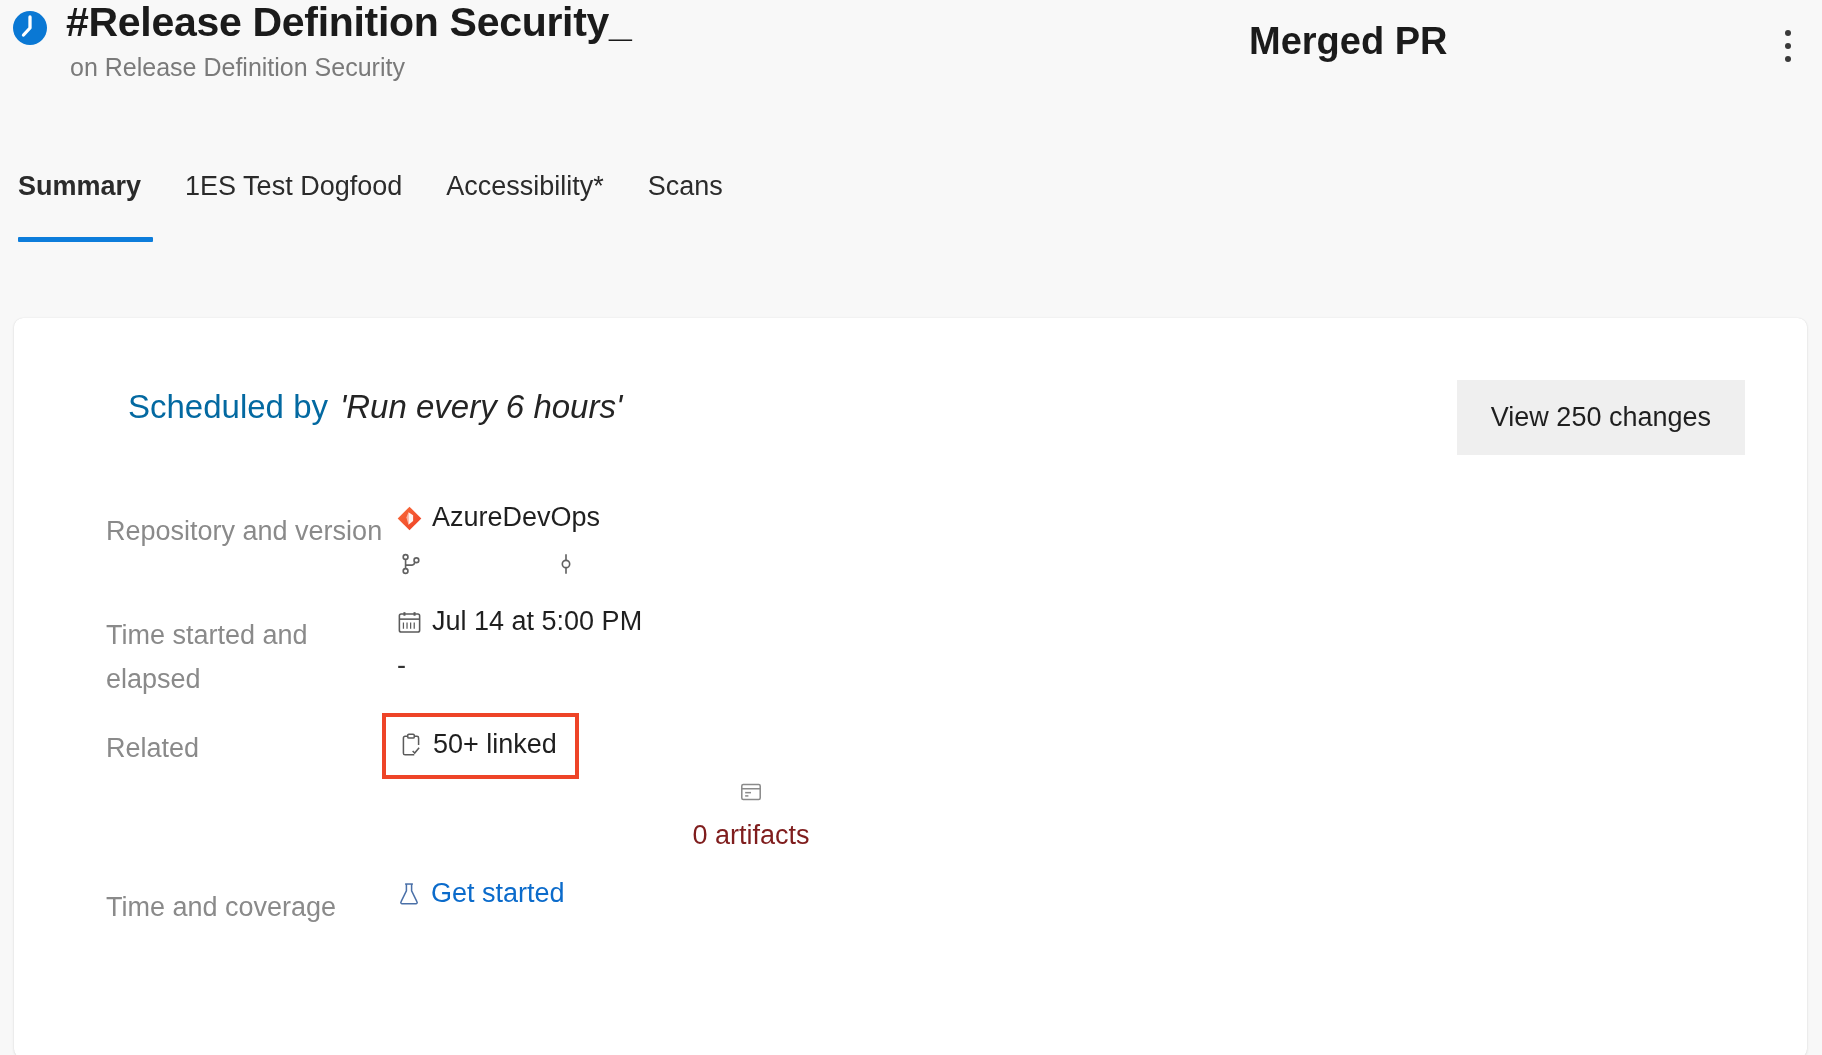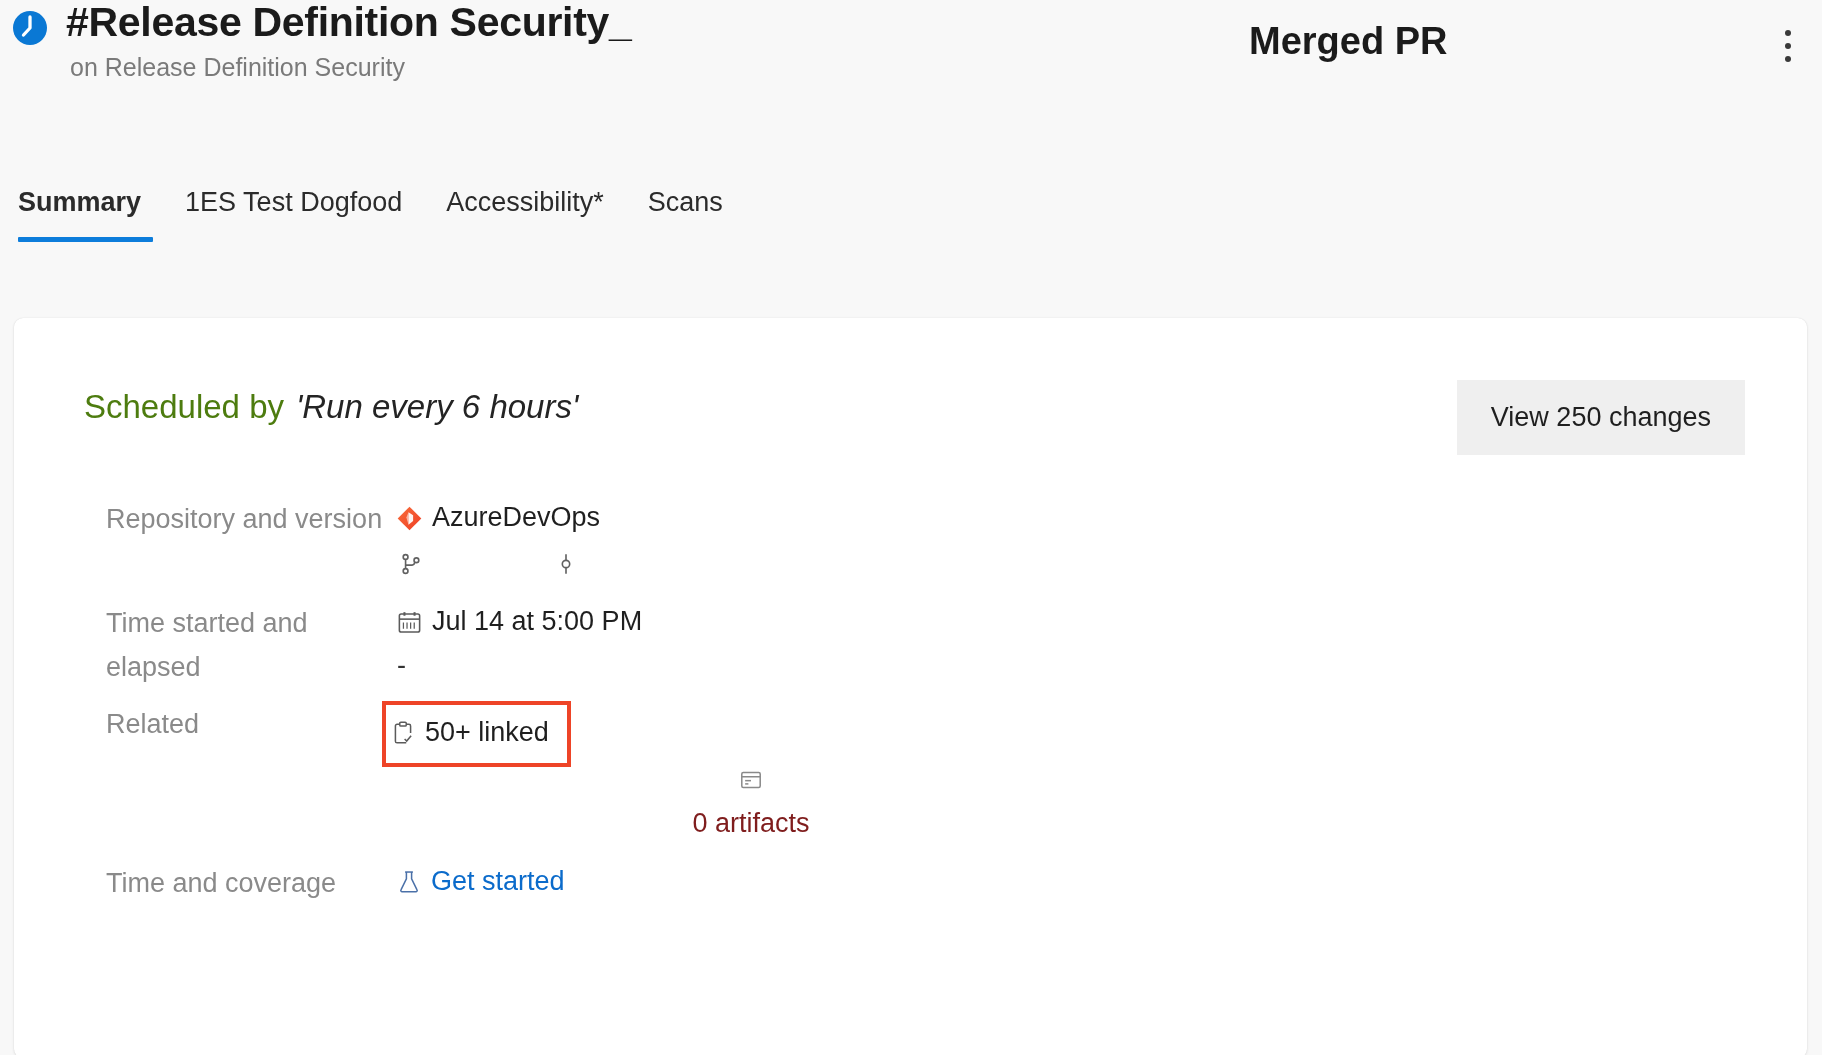--- a/index.html
+++ b/index.html
@@ -106,21 +106,21 @@
     align-items: flex-end;
     gap: 0;
     padding-left: 10px;
     height: 92px;
   }
 
   .tab {
     position: relative;
     font-size: 27px;
     color: #2b2b2b;
-    padding: 0 22px 26px 22px;
+    padding: 0 22px 42px 22px;
     cursor: pointer;
     white-space: nowrap;
     line-height: 1;
   }
 
   .tab:first-child { padding-left: 8px; }
 
   .tab.active {
     font-weight: 700;
   }
@@ -150,21 +150,21 @@
 
   .card-head {
     position: absolute;
     left: 70px;
     top: 70px;
     font-size: 33px;
     color: #242424;
     white-space: nowrap;
   }
 
-  .card-head .sched-label { color: #4d7c0f; }
+  .card-head .sched-label { color: #0369a1; margin-left: 44px; }
   .card-head .sched-value { margin-left: 12px; font-style: italic; }
 
   .view-changes-btn {
     position: absolute;
     right: 62px;
     top: 62px;
     background: #efefef;
     border: none;
     border-radius: 0;
     padding: 22px 34px;
@@ -189,20 +189,21 @@
     margin-bottom: 0;
   }
 
   .detail-label {
     width: 290px;
     flex: 0 0 290px;
     font-size: 27px;
     color: #8a8a8a;
     line-height: 1.62;
     padding-top: 2px;
+    margin-top: 12px;
   }
 
   .detail-value {
     flex: 1;
     font-size: 27px;
     color: #1f1f1f;
     line-height: 1.62;
   }
 
   .value-line {
@@ -233,21 +234,21 @@
   
   .row-repo { margin-bottom: 12px; }
   .row-time { margin-bottom: 12px; }
   .row-related { margin-bottom: 14px; }
 
   .highlight-box {
     display: inline-flex;
     align-items: center;
     gap: 9px;
     border: 4px solid #ee4427;
-    padding: 6px 18px 8px 4px;
+    padding: 6px 18px 8px 12px;
     margin-left: -14px;
   }
 
   .link-blue {
     color: #0b6bcb;
     cursor: pointer;
   }
 
   .icon-row-branch {
     display: flex;

